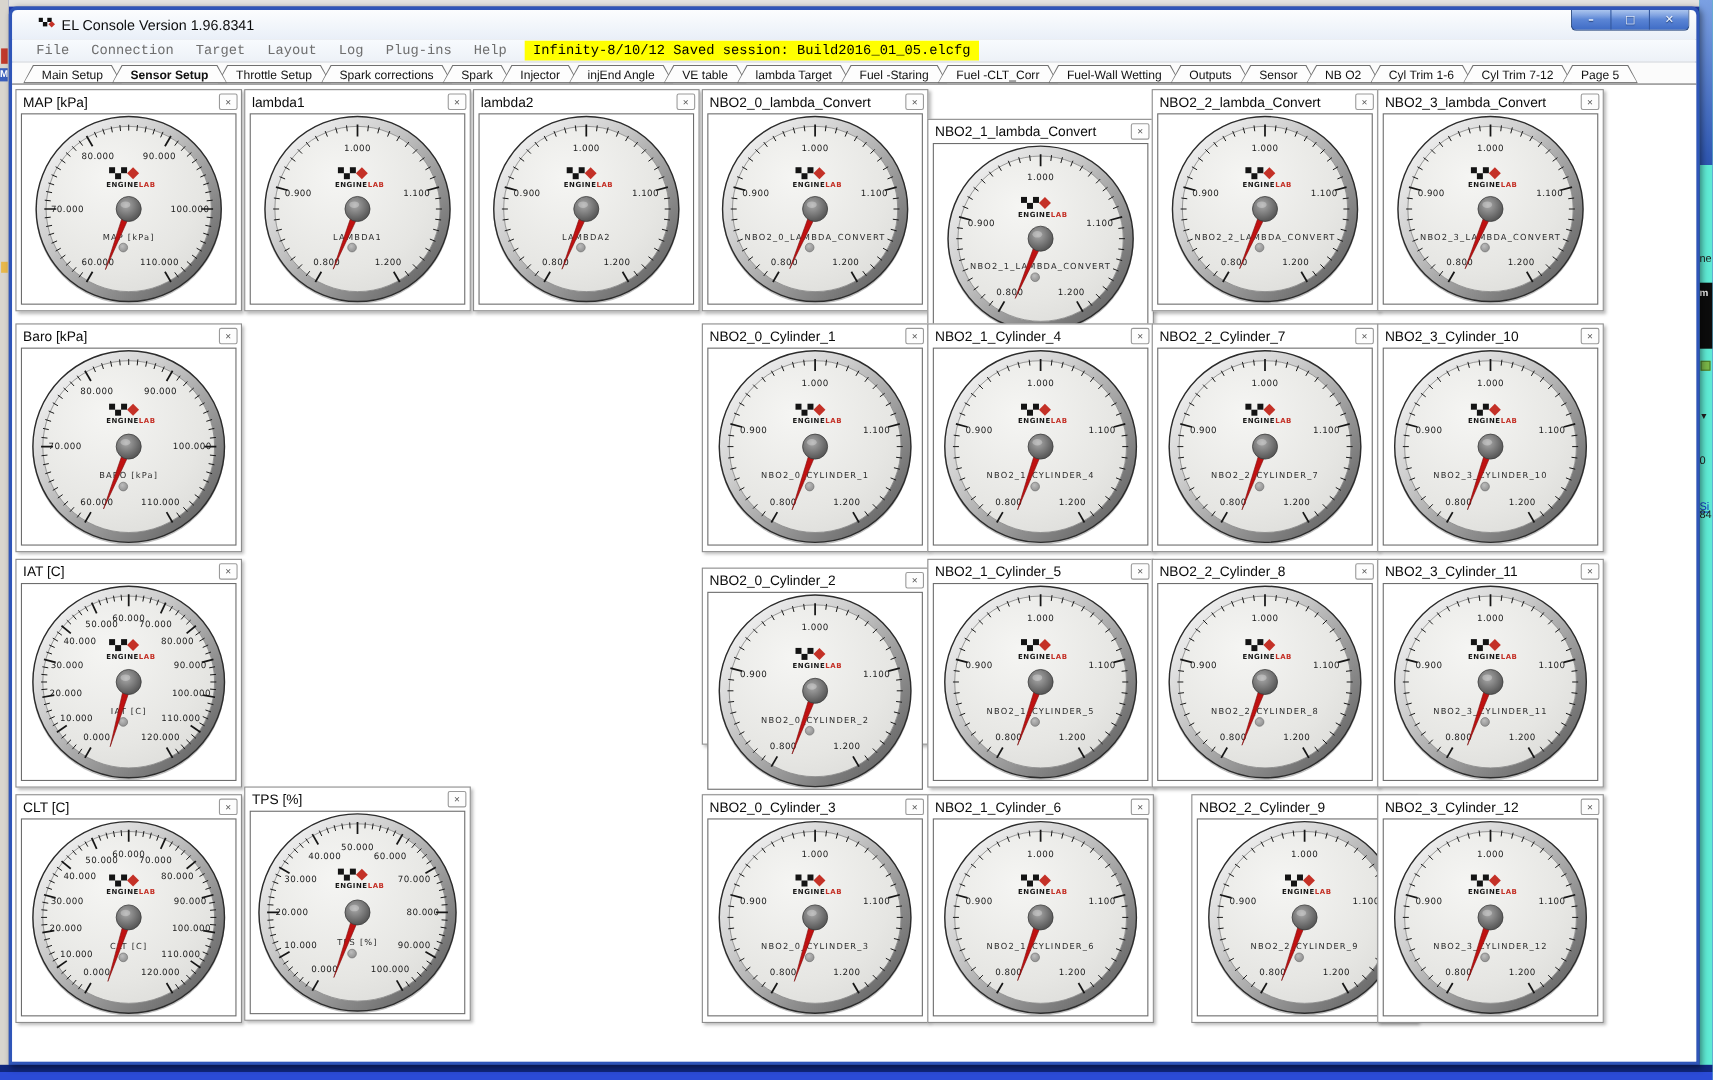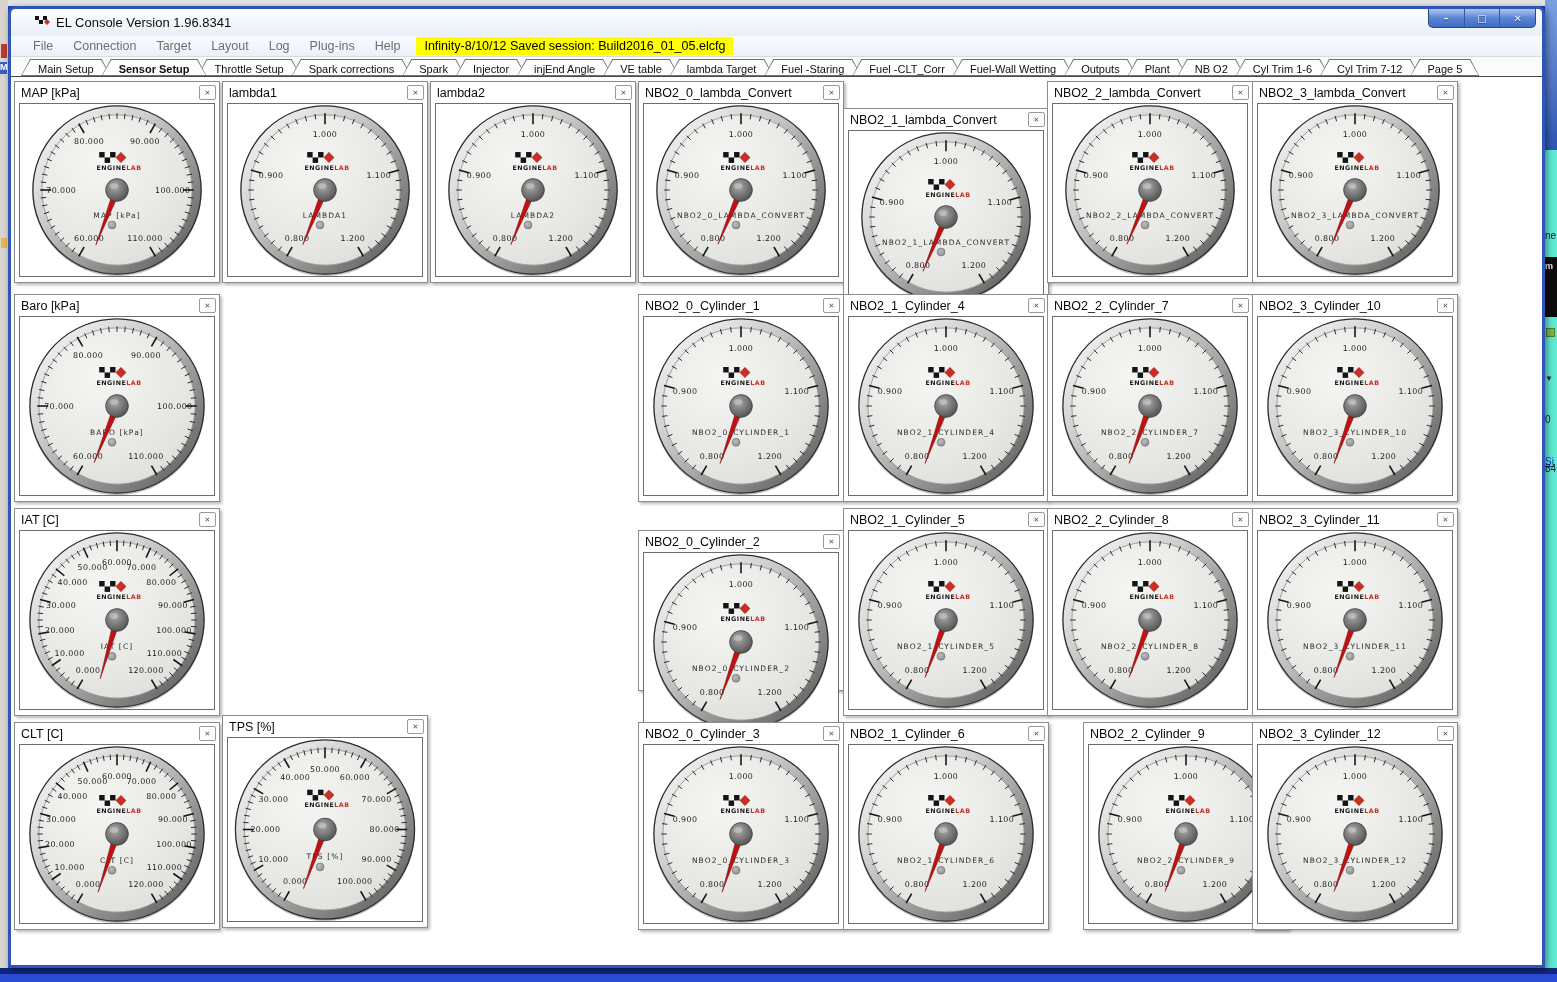--- a/index.html
+++ b/index.html
@@ -32,21 +32,21 @@
   .title-text { font-size:13px; color:#0c0c0c; }
   .win-btns { position:absolute; right:6px; top:0; height:19px; width:108px; display:flex;
               background:linear-gradient(#8fb1e8,#5d87d6 45%,#3f6cc6); border:1px solid #28487f;
               border-top:none; border-radius:0 0 5px 5px; overflow:hidden; }
   .win-btn { flex:1; display:flex; align-items:center; justify-content:center;
              color:#f2f6fd; font:bold 10px "DejaVu Sans",sans-serif; border-right:1px solid #34589e;
              text-shadow:0 1px 1px #1c3a72; background:linear-gradient(rgba(255,255,255,.25),rgba(255,255,255,0) 50%); }
   .win-btn:last-child { border-right:none; }
 
   .menubar { height:21px; display:flex; align-items:center; padding-left:12px;
-             background:linear-gradient(#f8fbfe,#edf1f7); border-bottom:1px solid #d8dce2; }
+             background:linear-gradient(#f8fbfe,#edf1f7); border-bottom:1px solid #d8dce2;font-family:Liberation Mono, monospace; }
   .menu-item { padding:0 10px; font-size:12.5px; color:#6e6e6e; }
   .session-banner { margin-left:6px; padding:2px 8px 2px 8px; background:#ffff00;
                     font-size:12.5px; color:#000; white-space:nowrap; }
 
   .tabbar { height:20px; background:#fbfbfb; display:flex; align-items:flex-end; padding-left:10px;
             border-bottom:1px solid #4a4a4a; position:relative; }
   .tab { position:relative; height:17px; padding:0 17px; margin-right:-9px; }
   .tab-outline { position:absolute; inset:0; background:#6f6f6f;
                  clip-path:polygon(9px 0, calc(100% - 9px) 0, 100% 100%, 0 100%); }
   .tab-fill { position:absolute; inset:1px; background:#fdfdfd;
@@ -154,21 +154,21 @@
       <div class="tab"><div class="tab-outline"></div><div class="tab-fill"></div><span class="tab-label">Spark corrections</span></div>
       <div class="tab"><div class="tab-outline"></div><div class="tab-fill"></div><span class="tab-label">Spark</span></div>
       <div class="tab"><div class="tab-outline"></div><div class="tab-fill"></div><span class="tab-label">Injector</span></div>
       <div class="tab"><div class="tab-outline"></div><div class="tab-fill"></div><span class="tab-label">injEnd Angle</span></div>
       <div class="tab"><div class="tab-outline"></div><div class="tab-fill"></div><span class="tab-label">VE table</span></div>
       <div class="tab"><div class="tab-outline"></div><div class="tab-fill"></div><span class="tab-label">lambda Target</span></div>
       <div class="tab"><div class="tab-outline"></div><div class="tab-fill"></div><span class="tab-label">Fuel -Staring</span></div>
       <div class="tab"><div class="tab-outline"></div><div class="tab-fill"></div><span class="tab-label">Fuel -CLT_Corr</span></div>
       <div class="tab"><div class="tab-outline"></div><div class="tab-fill"></div><span class="tab-label">Fuel-Wall Wetting</span></div>
       <div class="tab"><div class="tab-outline"></div><div class="tab-fill"></div><span class="tab-label">Outputs</span></div>
-      <div class="tab"><div class="tab-outline"></div><div class="tab-fill"></div><span class="tab-label">Plant</span></div>
+      <div class="tab"><div class="tab-outline"></div><div class="tab-fill"></div><span class="tab-label">Sensor</span></div>
       <div class="tab"><div class="tab-outline"></div><div class="tab-fill"></div><span class="tab-label">NB O2</span></div>
       <div class="tab"><div class="tab-outline"></div><div class="tab-fill"></div><span class="tab-label">Cyl Trim 1-6</span></div>
       <div class="tab"><div class="tab-outline"></div><div class="tab-fill"></div><span class="tab-label">Cyl Trim 7-12</span></div>
       <div class="tab"><div class="tab-outline"></div><div class="tab-fill"></div><span class="tab-label">Page 5</span></div>
     </div>
   <div class="client" id="client">
       <div class="panel" style="left: 3px; top: 4px; width: 206px; height: 202px;">
         <div class="panel-hd">
           <span class="panel-title">MAP [kPa]</span>
           <span class="panel-close">
@@ -1186,21 +1186,21 @@
               <text class="bt" x="2" y="7"><tspan fill="#161616">ENGINE</tspan><tspan fill="#c43127">LAB</tspan></text>
             </g>
             <text class="cl" x="98" y="119.2">IAT [C]</text>
             <circle cx="93" cy="126.7" r="4" fill="url(#dotGrad)" stroke="#707070" stroke-width="0.6"></circle>
             <polygon points="94.6,92 101.4,92 98,28.2" fill="#bf1111" stroke="#7d0b0b" stroke-width="0.5" transform="rotate(-164 98 90)"></polygon>
             <circle cx="98" cy="90" r="11.5" fill="url(#hubGrad)" stroke="#3a3a3a" stroke-width="0.7"></circle>
             <ellipse cx="95" cy="86" rx="4.5" ry="3" fill="rgba(255,255,255,0.28)"></ellipse>
           </svg>
         </div>
       </div>
-      <div class="panel" style="left: 627px; top: 453px; width: 206px; height: 161px;">
+      <div class="panel" style="left: 627px; top: 439px; width: 206px; height: 161px;">
         <div class="panel-hd">
           <span class="panel-title">NBO2_0_Cylinder_2</span>
           <span class="panel-close">
             <span>✕</span>
           </span>
         </div>
         <div class="panel-body" style="height:180px;">
           <svg width="196" height="180" viewBox="0 0 196 180">
             <circle cx="98" cy="91.5" r="88.5" fill="rgba(0,0,0,0.25)"></circle>
             <circle cx="98" cy="90" r="83.5" fill="url(#faceGrad)"></circle>

